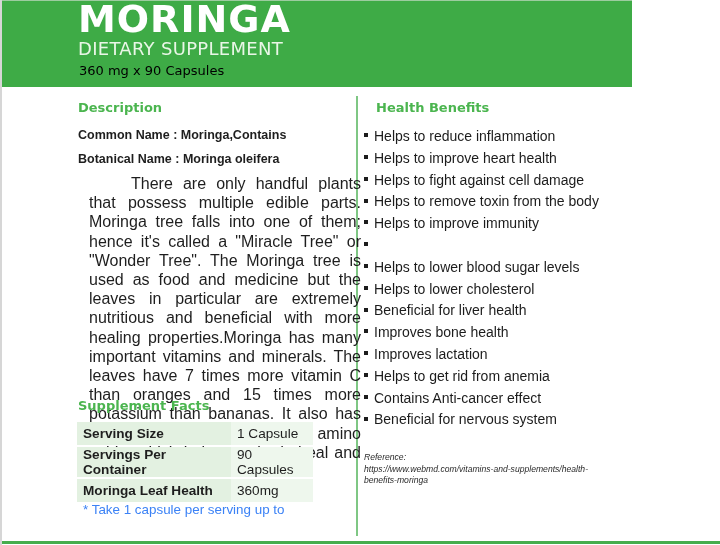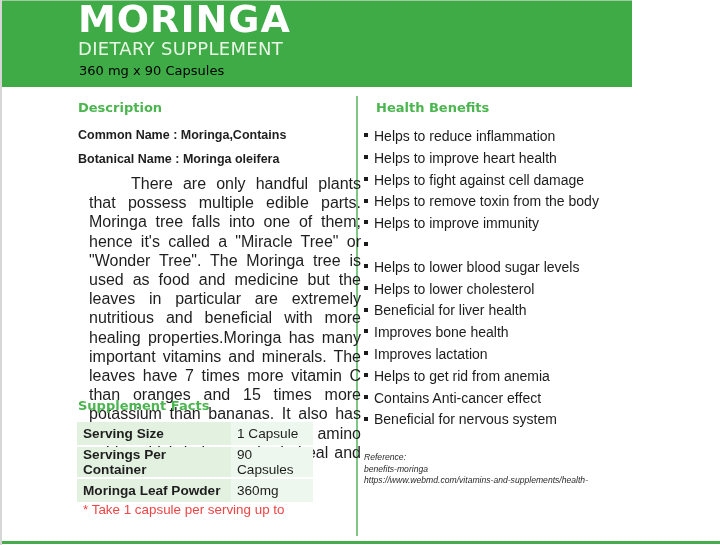--- a/index.html
+++ b/index.html
@@ -32,21 +32,21 @@
     .desc {
       position: absolute; left: 89px; top: 174px; width: 272px;
       font-size: 16px; line-height: 19.2px; text-align: justify; color: #1e1e1e;
     }
     .desc .indent { display: inline-block; width: 42px; }
 
     .facts { position: absolute; left: 77px; top: 420px; width: 236px; border-collapse: separate; border-spacing: 0 2px; }
     .facts td { height: 23px; font-size: 13.6px; padding: 0 6px; }
     .facts td.k { background: #e3f1e1; font-weight: bold; width: 142px; }
     .facts td.v { background: #eef7ed; }
-    .note { position: absolute; left: 83px; top: 500px; font-size: 13.4px; line-height: 19px; color: #ef4444; }
+    .note { position: absolute; left: 83px; top: 500px; font-size: 13.4px; line-height: 19px; color: #3b82f6; }
     .note .l2 { padding-left: 11px; }
 
     .benefits { position: absolute; left: 364px; top: 126px; margin: 0; padding: 0; list-style: none; }
     .benefits li { font-size: 14px; line-height: 21.8px; color: #1c1c1c; white-space: nowrap; }
     .benefits .bullet { display: inline-block; width: 4px; height: 4px; background: #1c1c1c; margin-right: 6px; vertical-align: middle; position: relative; top: -2px; }
 
     .ref { position: absolute; left: 364px; top: 452px; font-size: 8.6px; line-height: 11.5px; font-style: italic; color: #2a2a2a; }
   </style>
 </head>
 <body>
@@ -71,21 +71,21 @@
   <tbody>
       <tr>
     <td class="k">Serving Size</td>
     <td class="v">1 Capsule</td>
   </tr>
   <tr>
     <td class="k">Servings Per Container</td>
     <td class="v">90 Capsules</td>
   </tr>
   <tr>
-    <td class="k">Moringa Leaf Powder</td>
+    <td class="k">Moringa Leaf Health</td>
     <td class="v">360mg</td>
   </tr>
 </tbody>
   </table>
 <div class="note">
   <div>* Take 1 capsule per serving up to</div>
 </div>
 
 <div class="section-title" style="left:376px; top:100px;">Health Benefits</div>
 <ul class="benefits">
@@ -100,17 +100,17 @@
   <li><span class="bullet"></span><span>Beneficial for liver health</span></li>
   <li><span class="bullet"></span><span>Improves bone health</span></li>
   <li><span class="bullet"></span><span>Improves lactation</span></li>
   <li><span class="bullet"></span><span>Helps to get rid from anemia</span></li>
   <li><span class="bullet"></span><span>Contains Anti-cancer effect</span></li>
   <li><span class="bullet"></span><span>Beneficial for nervous system</span></li>
 </ul>
 
 <div class="ref">
   <div>Reference:</div>
+  <div>https://www.webmd.com/vitamins-and-supplements/health-</div>
   <div>benefits-moringa</div>
-  <div>https://www.webmd.com/vitamins-and-supplements/health-</div>
 </div>
 
 <div class="bottom-rule"></div>
 
 </body></html>

